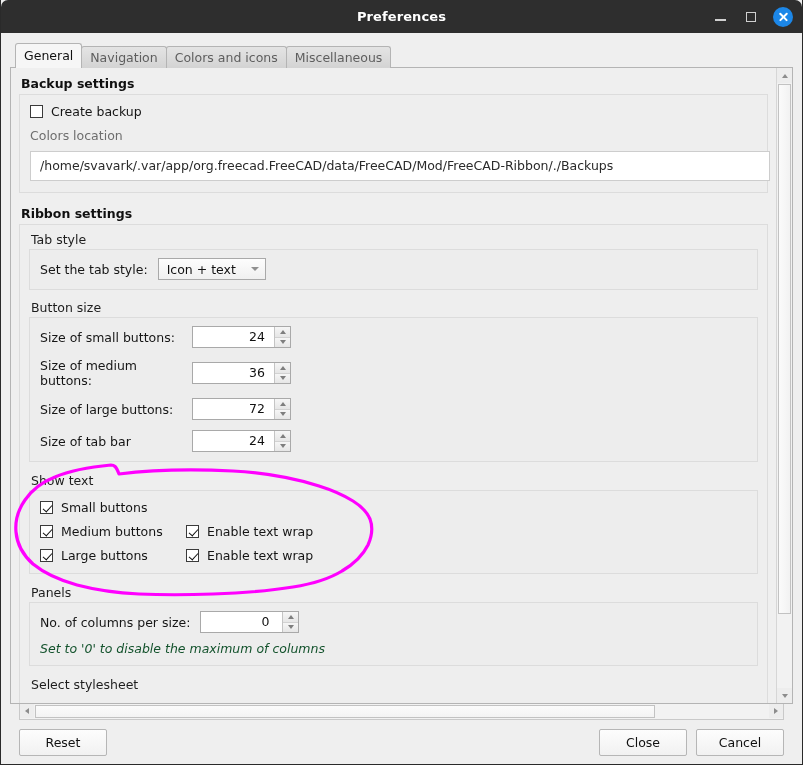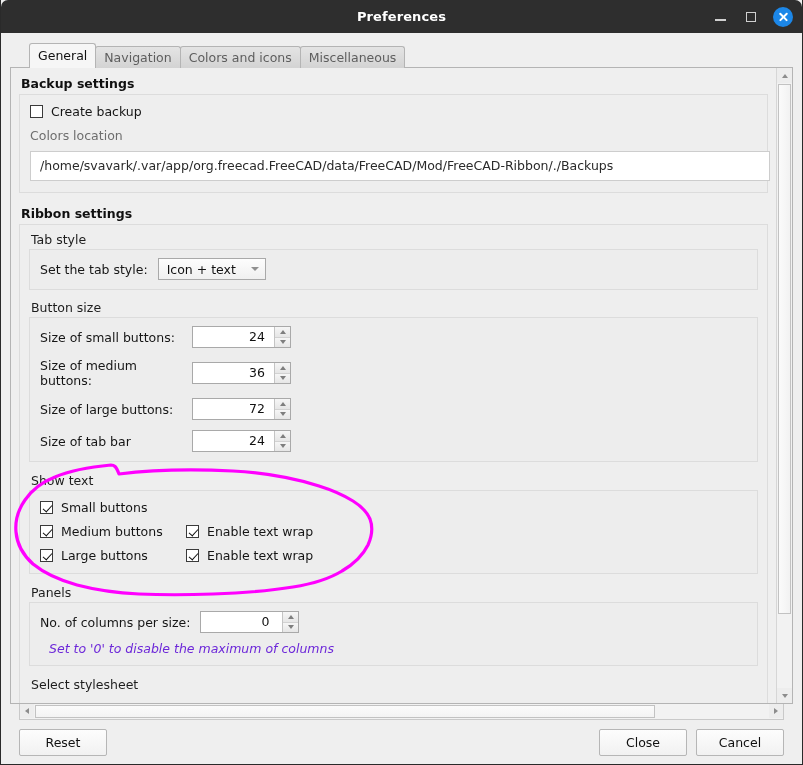--- a/index.html
+++ b/index.html
@@ -105,21 +105,21 @@
     min-height: 0;
   }
 
   
   .tabstrip {
     display: flex;
     align-items: flex-end;
     height: 25px;
     position: relative;
     z-index: 3;
-    margin-left: 19px;
+    margin-left: 5px;
     flex: 0 0 auto;
   }
   .tab {
     height: 22px;
     line-height: 22px;
     padding: 0 8px;
     box-sizing: border-box;
     border: 1px solid #b4b4b4;
     border-bottom: none;
     background: linear-gradient(#e4e4e4, #d3d3d3);
@@ -340,22 +340,21 @@
     justify-content: center;
     background: linear-gradient(#f6f6f6,#e6e6e6);
   }
   .spin-btn + .spin-btn { border-top: 1px solid #d2d2d2; }
   .spin-btn .arr-up { border-bottom-color: #7e7e7e; }
   .spin-btn .arr-down { border-top-color: #7e7e7e; }
 
   .hint-italic {
     font-style: italic;
     font-size: 12.5px;
-    color: #6d28d9;
-    margin-left: 9px;
+    color: #14532d;
   }
   .lbl { font-size: 12.5px; color: #161616; }
   .lbl-dim { font-size: 12.5px; color: #6e6e6e; }
 
   
   .footer {
     flex: 0 0 auto;
     height: 44px;
     display: flex;
     align-items: center;

